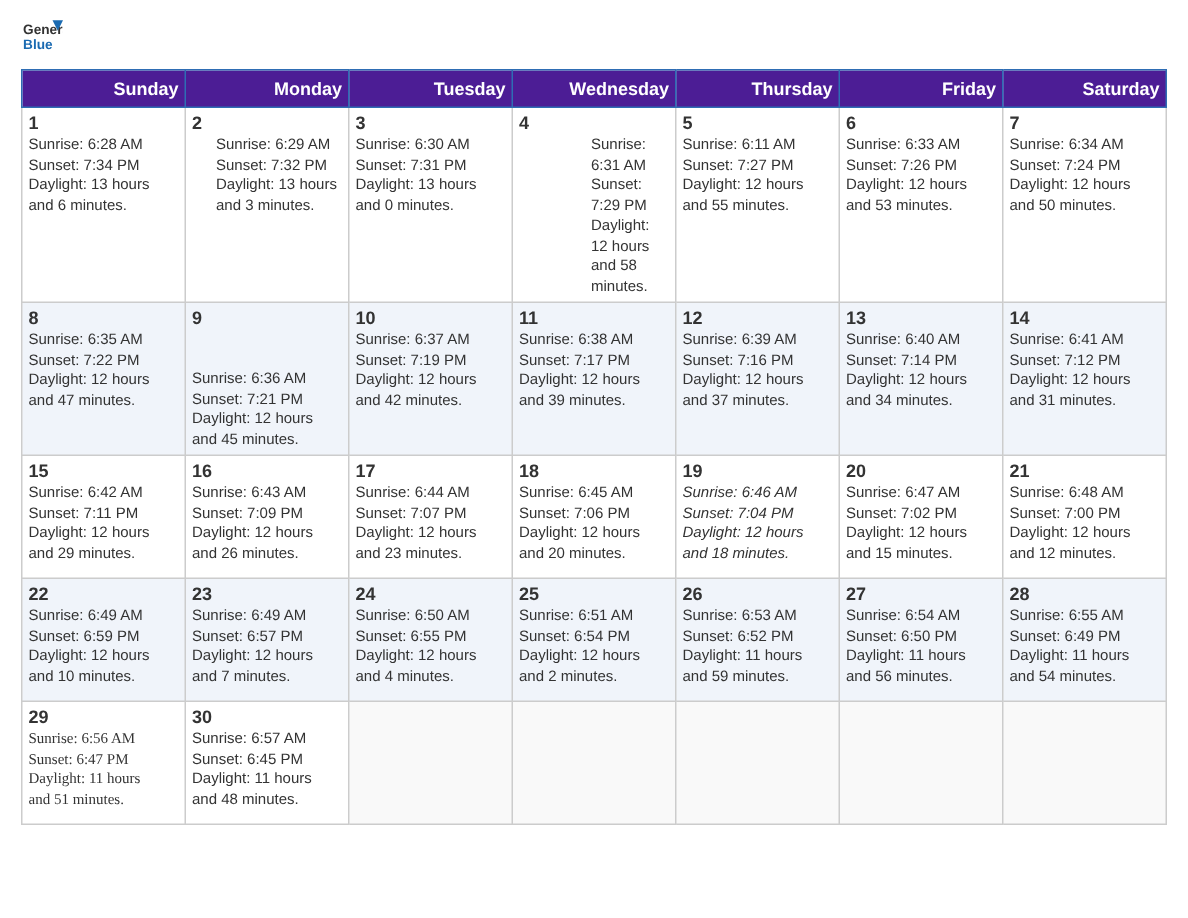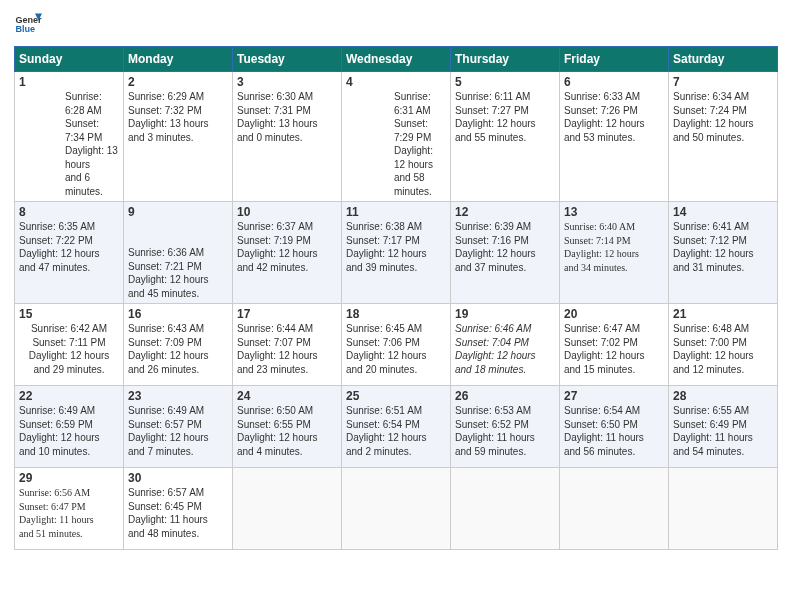--- a/index.html
+++ b/index.html
@@ -41,26 +41,26 @@
     .location {
       font-size: 14px;
       color: #555;
     }
     table {
       width: 100%;
       border-collapse: collapse;
       table-layout: fixed;
     }
     thead tr th {
-      background: #0f766e;
+      background: #4c1d95;
       color: #fff;
       font-size: 12px;
       font-weight: bold;
       padding: 5px 4px;
-      text-align: left;
+      text-align: right;
       border: 1px solid #2e6db4;
     }
     tbody tr td {
       border: 1px solid #ccc;
       vertical-align: top;
       padding: 3px 4px;
       font-size: 10.5px;
       color: #333;
       height: 82px;
       background: #fff;
@@ -111,28 +111,28 @@
           <th>Wednesday</th>
           <th>Thursday</th>
           <th>Friday</th>
           <th>Saturday</th>
         </tr>
     </thead>
     <tbody id="calendar-body">
         <tr>
           <td>
             <span class="day-num">1</span>
-            <div class="cell-text" style="white-space: pre-line; margin-left: 46px;">Sunrise: 6:28 AM
+            <div class="cell-text" style="white-space: pre-line;">Sunrise: 6:28 AM
 Sunset: 7:34 PM
 Daylight: 13 hours
 and 6 minutes.</div>
           </td>
           <td>
             <span class="day-num">2</span>
-            <div class="cell-text" style="white-space: pre-line;">Sunrise: 6:29 AM
+            <div class="cell-text" style="white-space: pre-line; margin-left: 16px;">Sunrise: 6:29 AM
 Sunset: 7:32 PM
 Daylight: 13 hours
 and 3 minutes.</div>
           </td>
           <td>
             <span class="day-num">3</span>
             <div class="cell-text" style="white-space: pre-line;">Sunrise: 6:30 AM
 Sunset: 7:31 PM
 Daylight: 13 hours
 and 0 minutes.</div>
@@ -197,37 +197,37 @@
           </td>
           <td>
             <span class="day-num">12</span>
             <div class="cell-text" style="white-space: pre-line;">Sunrise: 6:39 AM
 Sunset: 7:16 PM
 Daylight: 12 hours
 and 37 minutes.</div>
           </td>
           <td>
             <span class="day-num">13</span>
-            <div class="cell-text" style="white-space: pre-line; font-family: Liberation Serif, serif;">Sunrise: 6:40 AM
+            <div class="cell-text" style="white-space: pre-line;">Sunrise: 6:40 AM
 Sunset: 7:14 PM
 Daylight: 12 hours
 and 34 minutes.</div>
           </td>
           <td>
             <span class="day-num">14</span>
             <div class="cell-text" style="white-space: pre-line;">Sunrise: 6:41 AM
 Sunset: 7:12 PM
 Daylight: 12 hours
 and 31 minutes.</div>
           </td>
         </tr>
         <tr>
           <td>
             <span class="day-num">15</span>
-            <div class="cell-text" style="white-space: pre-line; text-align: center;">Sunrise: 6:42 AM
+            <div class="cell-text" style="white-space: pre-line;">Sunrise: 6:42 AM
 Sunset: 7:11 PM
 Daylight: 12 hours
 and 29 minutes.</div>
           </td>
           <td>
             <span class="day-num">16</span>
             <div class="cell-text" style="white-space: pre-line;">Sunrise: 6:43 AM
 Sunset: 7:09 PM
 Daylight: 12 hours
 and 26 minutes.</div>

